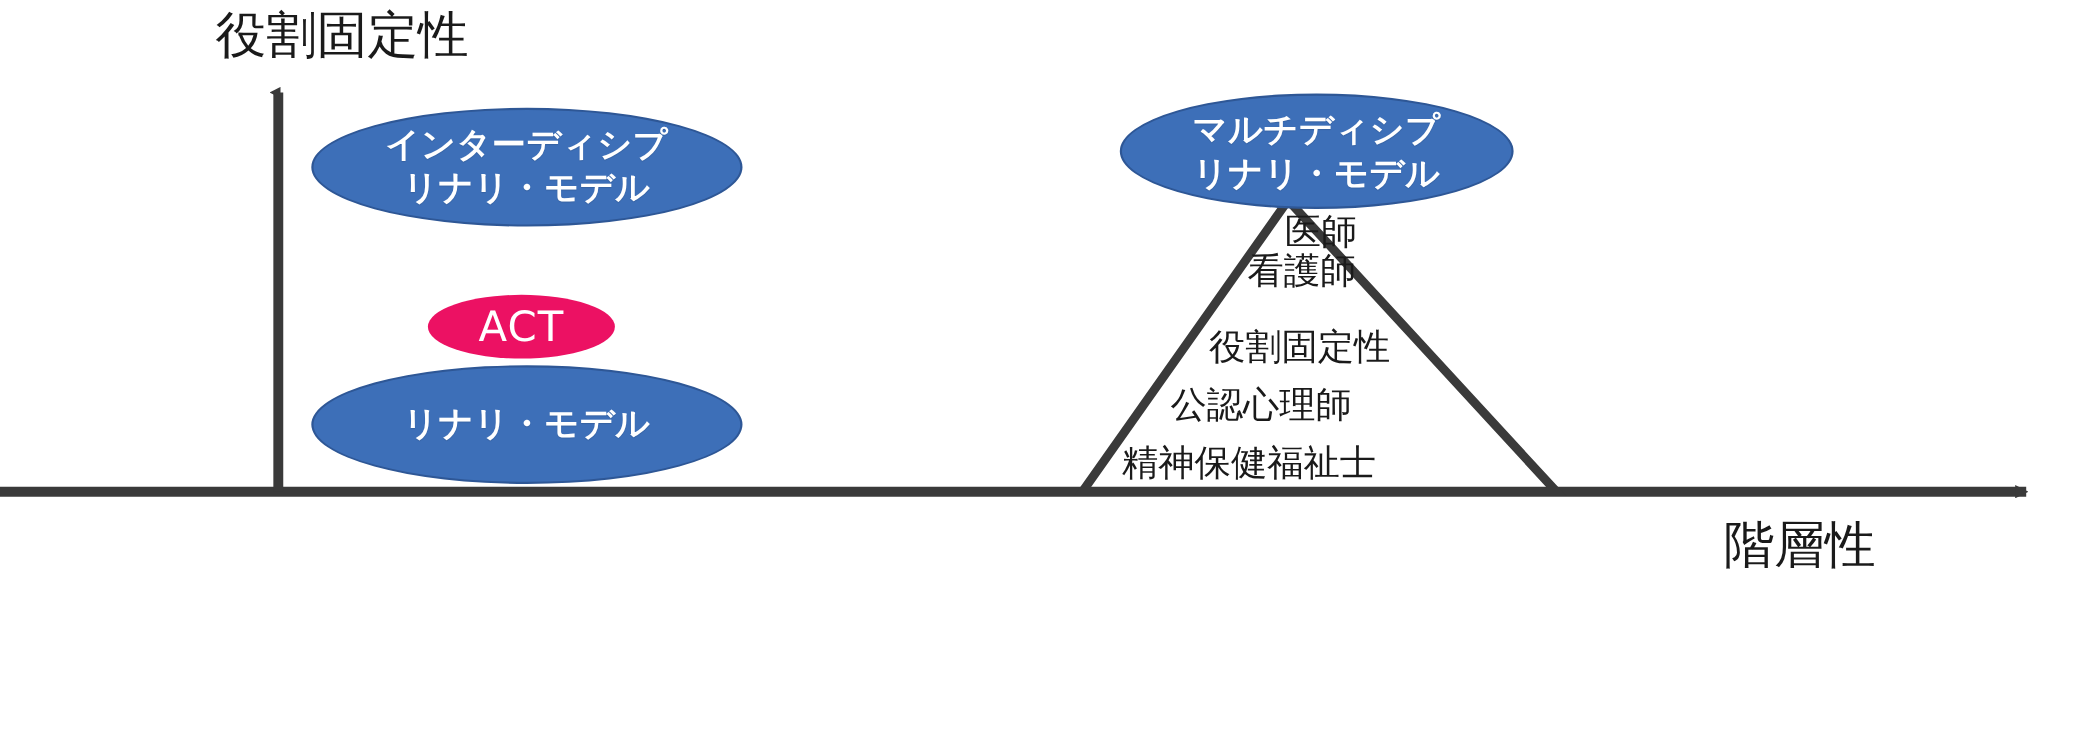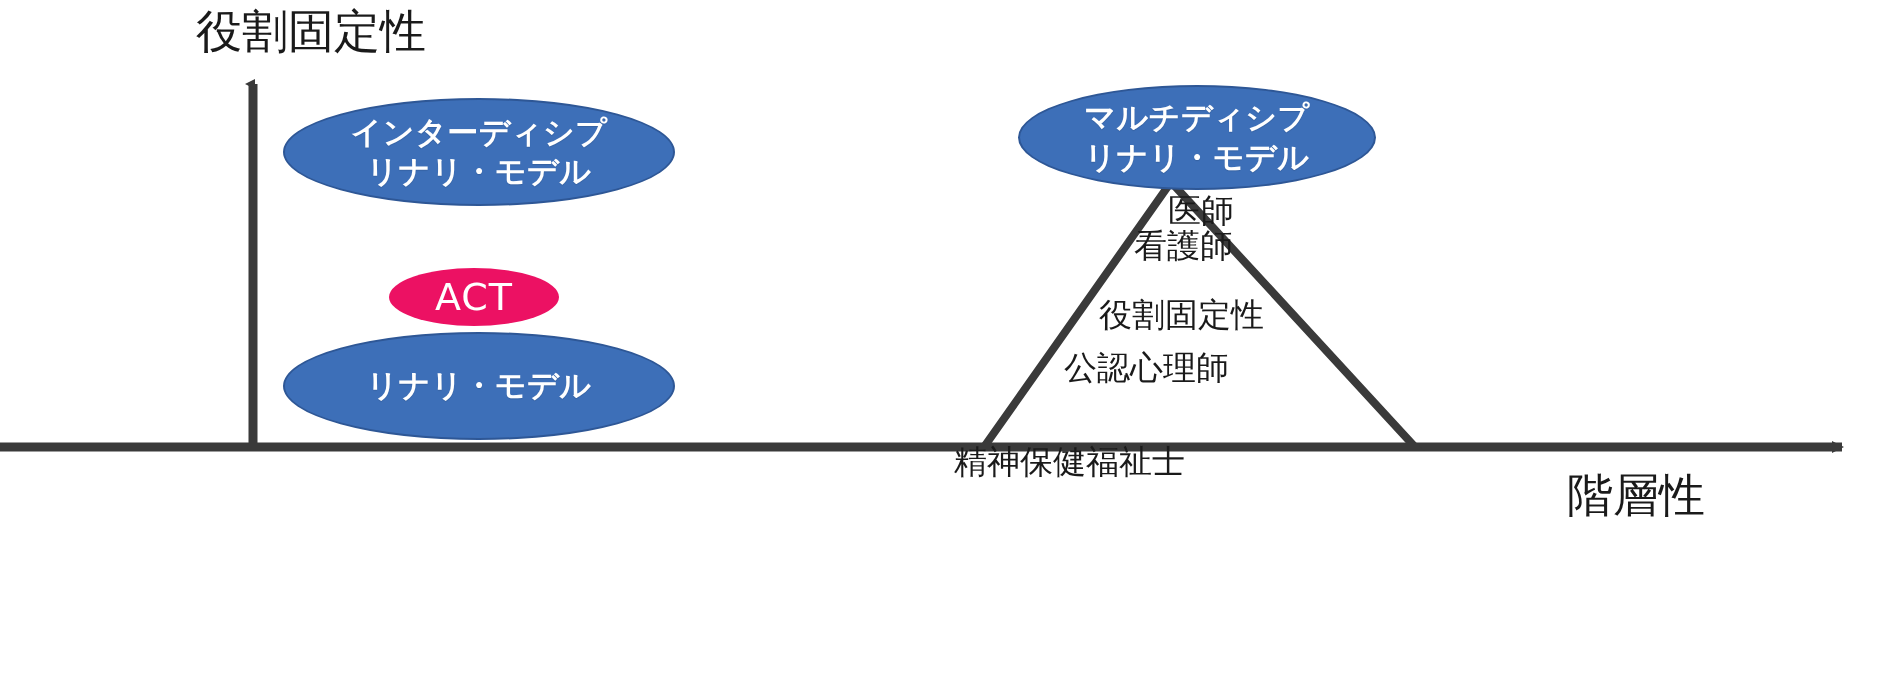--- a/index.html
+++ b/index.html
@@ -148,15 +148,15 @@
   </div>
 
   <div class="profession-label" style="left:1168px; top:193px;">医師</div>
 
   <div class="profession-label" style="left:1134px; top:228px;">看護師</div>
 
   <div class="profession-label" style="left:1099px; top:297px;">役割固定性</div>
 
   <div class="profession-label" style="left:1064px; top:350px;">公認心理師</div>
 
-  <div class="profession-label" style="left:954px; top:403px;margin-top:41px;">精神保健福祉士</div>
+  <div class="profession-label" style="left:1020px; top:403px;">精神保健福祉士</div>
 
 </div>
 
 </body></html>

